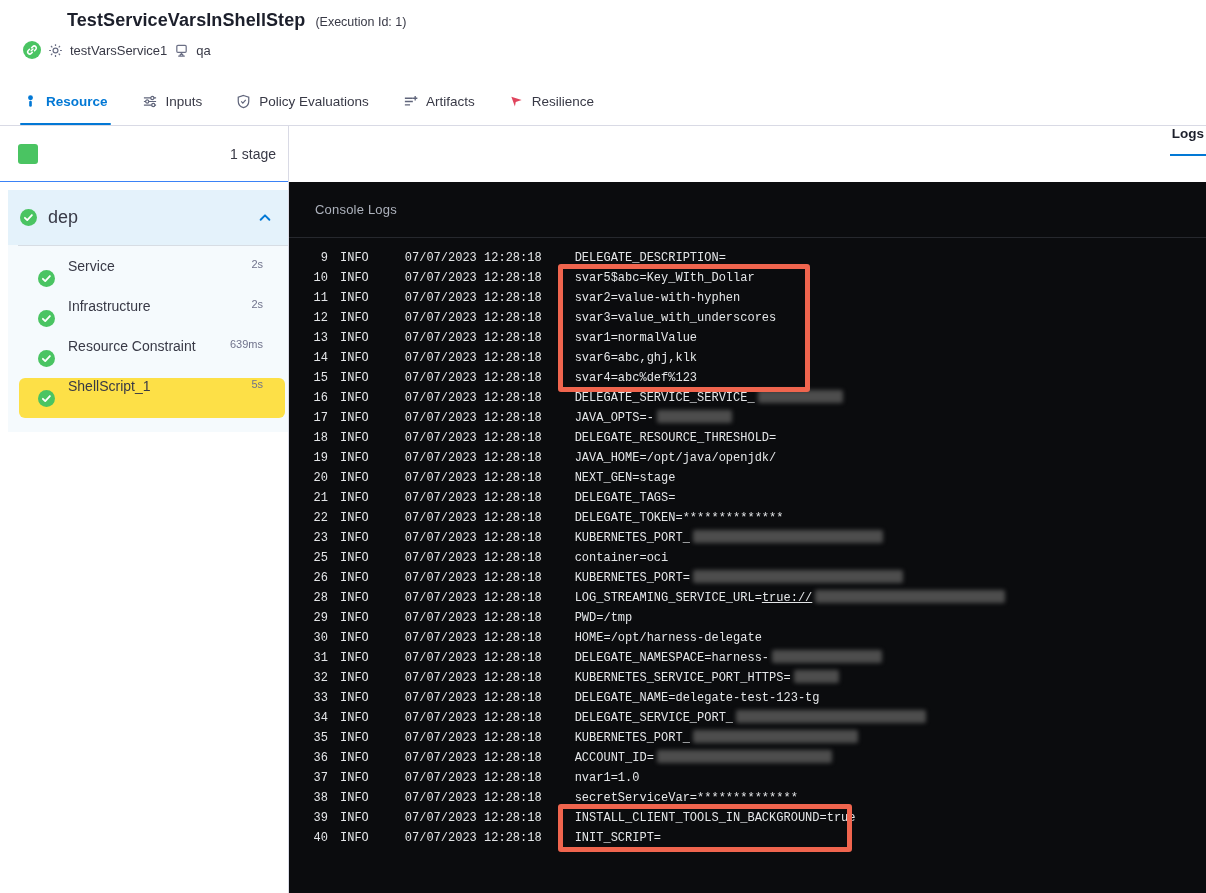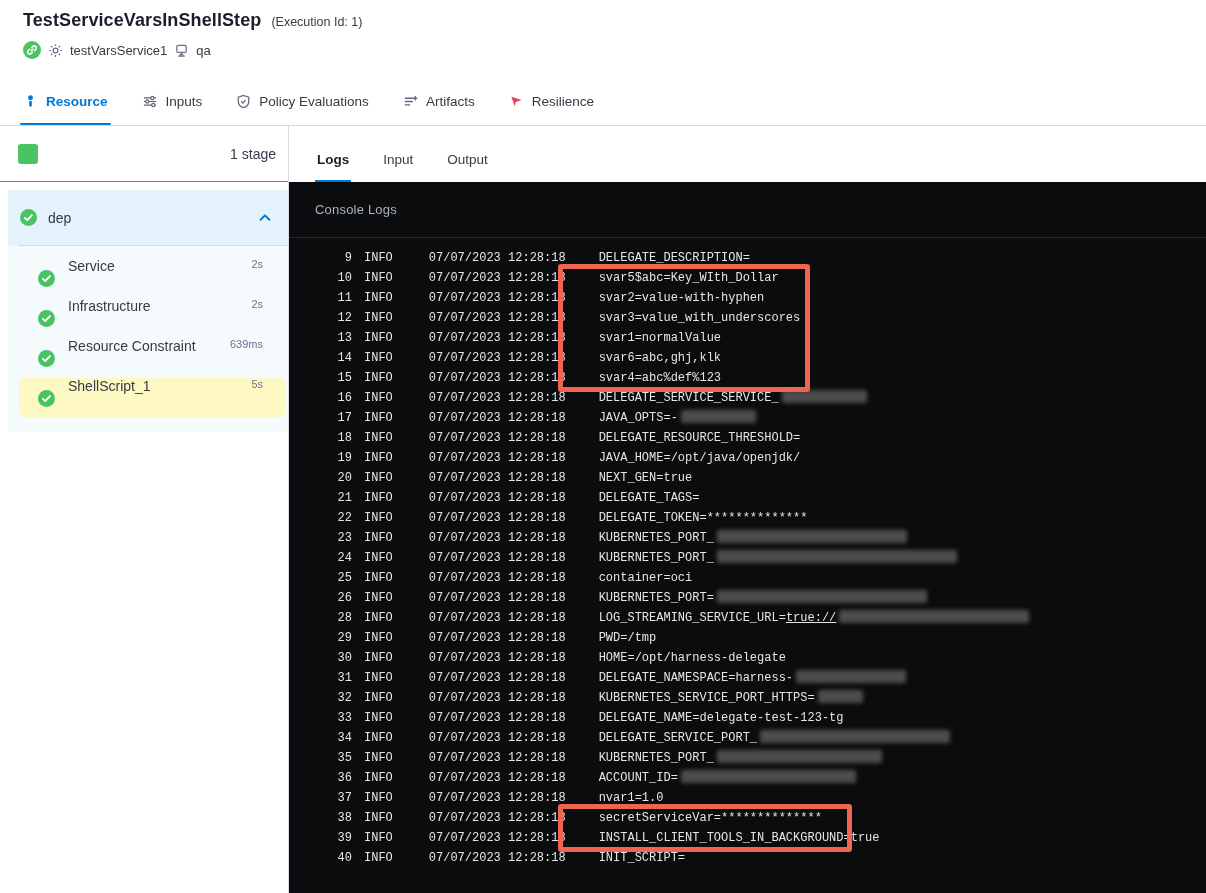--- a/index.html
+++ b/index.html
@@ -2,21 +2,21 @@
 <html><head>
 <meta charset="utf-8">
 <style>
   * { margin:0; padding:0; box-sizing:border-box; }
   body { background:#e9eaee; font-family:"Liberation Sans", sans-serif; }
   .page { position:relative; width:1206px; height:893px; background:#ffffff; overflow:hidden; }
 
   
   .app-header { height:78px; padding:10px 0 0 23px; background:#fff; }
   .title-row { display:flex; align-items:baseline; gap:10px; }
-  .page-title { font-size:18px; font-weight:700; color:#1c1f2b; letter-spacing:.1px; }
+  .page-title { font-size:18px; font-weight:700; color:#1c1f2b; letter-spacing:.1px;margin-left:44px; }
   .exec-id { font-size:12.5px; color:#383946; }
   .meta-row { display:flex; align-items:center; gap:7px; margin-top:10px; }
   .meta-label { font-size:13px; color:#383946; }
   .icon { display:inline-flex; align-items:center; justify-content:center; }
 
   
   .nav-tabs { display:flex; align-items:stretch; gap:34px; padding-left:23px; height:48px; border-bottom:1px solid #d9dae5; background:#fff; }
   .nav-tab { display:flex; align-items:center; gap:8px; font-size:13.5px; color:#383946; position:relative; cursor:pointer; }
   .nav-tab .icon { color:#60657b; }
   .nav-tab.active { color:#0278d5; font-weight:700; }
@@ -26,40 +26,40 @@
   
   .main { display:flex; height:767px; }
 
   
   .sidebar { width:289px; min-width:289px; background:#fff; border-right:1px solid #d9dae5; }
   .stage-summary { height:56px; display:flex; align-items:center; justify-content:space-between; padding:0 12px 0 18px; border-bottom:1px solid #3b82f6; }
   .stage-status-square { width:20px; height:20px; border-radius:3px; }
   .stage-count { font-size:14px; color:#383946; }
   .stage-section { margin:8px 0 0 8px; background:#f5fafd; padding-bottom:14px; }
   .group-header { height:55px; background:#e4f2fb; display:flex; align-items:center; gap:11px; padding:0 16px 0 12px; cursor:pointer; }
-  .group-label { flex:1; font-size:14px; color:#383946; }
+  .group-label { flex:1; font-size:18px; color:#383946; }
   .group-divider { height:1px; background:#d7dde4; margin-left:10px; }
   .steps { padding-top:12px; }
   .step-row { height:40px; display:flex; gap:13px; padding:0 22px 0 19px; margin:0 3px 0 11px; border-radius:6px; cursor:pointer; }
-  .step-row.selected { background:#fef9c3; }
+  .step-row.selected { background:#fde047; }
   .step-label { flex:1; font-size:14px; color:#383946; }
   .step-duration { font-size:11px; color:#70738c; }
 
   
   .right-pane { flex:1; display:flex; flex-direction:column; min-width:0; }
-  .log-tabstrip { height:56px; background:#fff; display:flex; align-items:flex-end; gap:30px; padding-left:26px; }
+  .log-tabstrip { height:56px; background:#fff; display:flex; align-items:flex-end; gap:30px; padding-left:26px;flex-direction:column; }
   .log-tab { font-size:13.5px; color:#383946; padding:0 2px 15px 2px; position:relative; cursor:pointer; }
   .log-tab.active { font-weight:700; color:#1c1f2b; }
   .log-tab.active::after { content:""; position:absolute; left:0; right:0; bottom:0; height:2.5px; background:#0278d5; }
 
   .console { flex:1; background:#0b0c0e; position:relative; color:#e4e6e8; overflow:hidden; }
   .console-title { position:absolute; top:20px; left:26px; font-size:13px; font-weight:400; color:#adb2bc; letter-spacing:.2px; }
   .console-divider { position:absolute; top:55px; left:0; right:0; height:1px; background:#26282d; }
   .log-lines { position:absolute; top:66px; left:0; right:0; font-family:"Liberation Mono","DejaVu Sans Mono",monospace; font-size:12px; }
-  .log-line { height:20px; line-height:20px; white-space:pre;padding-left:24px; }
+  .log-line { height:20px; line-height:20px; white-space:pre; }
   .ln    { display:inline-block; width:39px; text-align:right; }
   .level { display:inline-block; margin-left:12px; }
   .time  { display:inline-block; margin-left:36px; }
   .msg   { display:inline-block; margin-left:33px; }
   .redacted { display:inline-block; height:13px; border-radius:2px; background:#4d4d4d; filter:blur(2px); vertical-align:-2px; margin-left:3px; }
   .log-link { color:#e4e6e8; text-decoration:underline; }
   .highlight-box { position:absolute; left:269px; border:5px solid #f0654e; border-radius:3px; }
 </style>
 </head>
 <body>
@@ -230,25 +230,24 @@
             <div class="log-line"><span class="ln">10</span><span class="level">INFO</span><span class="time">07/07/2023 12:28:18</span><span class="msg">svar5$abc=Key_WIth_Dollar</span></div>
             <div class="log-line"><span class="ln">11</span><span class="level">INFO</span><span class="time">07/07/2023 12:28:18</span><span class="msg">svar2=value-with-hyphen</span></div>
             <div class="log-line"><span class="ln">12</span><span class="level">INFO</span><span class="time">07/07/2023 12:28:18</span><span class="msg">svar3=value_with_underscores</span></div>
             <div class="log-line"><span class="ln">13</span><span class="level">INFO</span><span class="time">07/07/2023 12:28:18</span><span class="msg">svar1=normalValue</span></div>
             <div class="log-line"><span class="ln">14</span><span class="level">INFO</span><span class="time">07/07/2023 12:28:18</span><span class="msg">svar6=abc,ghj,klk</span></div>
             <div class="log-line"><span class="ln">15</span><span class="level">INFO</span><span class="time">07/07/2023 12:28:18</span><span class="msg">svar4=abc%def%123</span></div>
             <div class="log-line"><span class="ln">16</span><span class="level">INFO</span><span class="time">07/07/2023 12:28:18</span><span class="msg">DELEGATE_SERVICE_SERVICE_<span class="redacted" style="width: 85px;"></span></span></div>
             <div class="log-line"><span class="ln">17</span><span class="level">INFO</span><span class="time">07/07/2023 12:28:18</span><span class="msg">JAVA_OPTS=-<span class="redacted" style="width: 75px;"></span></span></div>
             <div class="log-line"><span class="ln">18</span><span class="level">INFO</span><span class="time">07/07/2023 12:28:18</span><span class="msg">DELEGATE_RESOURCE_THRESHOLD=</span></div>
             <div class="log-line"><span class="ln">19</span><span class="level">INFO</span><span class="time">07/07/2023 12:28:18</span><span class="msg">JAVA_HOME=/opt/java/openjdk/</span></div>
-            <div class="log-line"><span class="ln">20</span><span class="level">INFO</span><span class="time">07/07/2023 12:28:18</span><span class="msg">NEXT_GEN=true</span></div>
+            <div class="log-line"><span class="ln">20</span><span class="level">INFO</span><span class="time">07/07/2023 12:28:18</span><span class="msg">NEXT_GEN=stage</span></div>
             <div class="log-line"><span class="ln">21</span><span class="level">INFO</span><span class="time">07/07/2023 12:28:18</span><span class="msg">DELEGATE_TAGS=</span></div>
             <div class="log-line"><span class="ln">22</span><span class="level">INFO</span><span class="time">07/07/2023 12:28:18</span><span class="msg">DELEGATE_TOKEN=**************</span></div>
             <div class="log-line"><span class="ln">23</span><span class="level">INFO</span><span class="time">07/07/2023 12:28:18</span><span class="msg">KUBERNETES_PORT_<span class="redacted" style="width: 190px;"></span></span></div>
-            <div class="log-line"><span class="ln">24</span><span class="level">INFO</span><span class="time">07/07/2023 12:28:18</span><span class="msg">KUBERNETES_PORT_<span class="redacted" style="width: 240px;"></span></span></div>
             <div class="log-line"><span class="ln">25</span><span class="level">INFO</span><span class="time">07/07/2023 12:28:18</span><span class="msg">container=oci</span></div>
             <div class="log-line"><span class="ln">26</span><span class="level">INFO</span><span class="time">07/07/2023 12:28:18</span><span class="msg">KUBERNETES_PORT=<span class="redacted" style="width: 210px;"></span></span></div>
             <div class="log-line"><span class="ln">28</span><span class="level">INFO</span><span class="time">07/07/2023 12:28:18</span><span class="msg">LOG_STREAMING_SERVICE_URL=<a class="log-link">true://</a><span class="redacted" style="width: 190px;"></span></span></div>
             <div class="log-line"><span class="ln">29</span><span class="level">INFO</span><span class="time">07/07/2023 12:28:18</span><span class="msg">PWD=/tmp</span></div>
             <div class="log-line"><span class="ln">30</span><span class="level">INFO</span><span class="time">07/07/2023 12:28:18</span><span class="msg">HOME=/opt/harness-delegate</span></div>
             <div class="log-line"><span class="ln">31</span><span class="level">INFO</span><span class="time">07/07/2023 12:28:18</span><span class="msg">DELEGATE_NAMESPACE=harness-<span class="redacted" style="width: 110px;"></span></span></div>
             <div class="log-line"><span class="ln">32</span><span class="level">INFO</span><span class="time">07/07/2023 12:28:18</span><span class="msg">KUBERNETES_SERVICE_PORT_HTTPS=<span class="redacted" style="width: 45px;"></span></span></div>
             <div class="log-line"><span class="ln">33</span><span class="level">INFO</span><span class="time">07/07/2023 12:28:18</span><span class="msg">DELEGATE_NAME=delegate-test-123-tg</span></div>
             <div class="log-line"><span class="ln">34</span><span class="level">INFO</span><span class="time">07/07/2023 12:28:18</span><span class="msg">DELEGATE_SERVICE_PORT_<span class="redacted" style="width: 190px;"></span></span></div>
             <div class="log-line"><span class="ln">35</span><span class="level">INFO</span><span class="time">07/07/2023 12:28:18</span><span class="msg">KUBERNETES_PORT_<span class="redacted" style="width: 165px;"></span></span></div>

